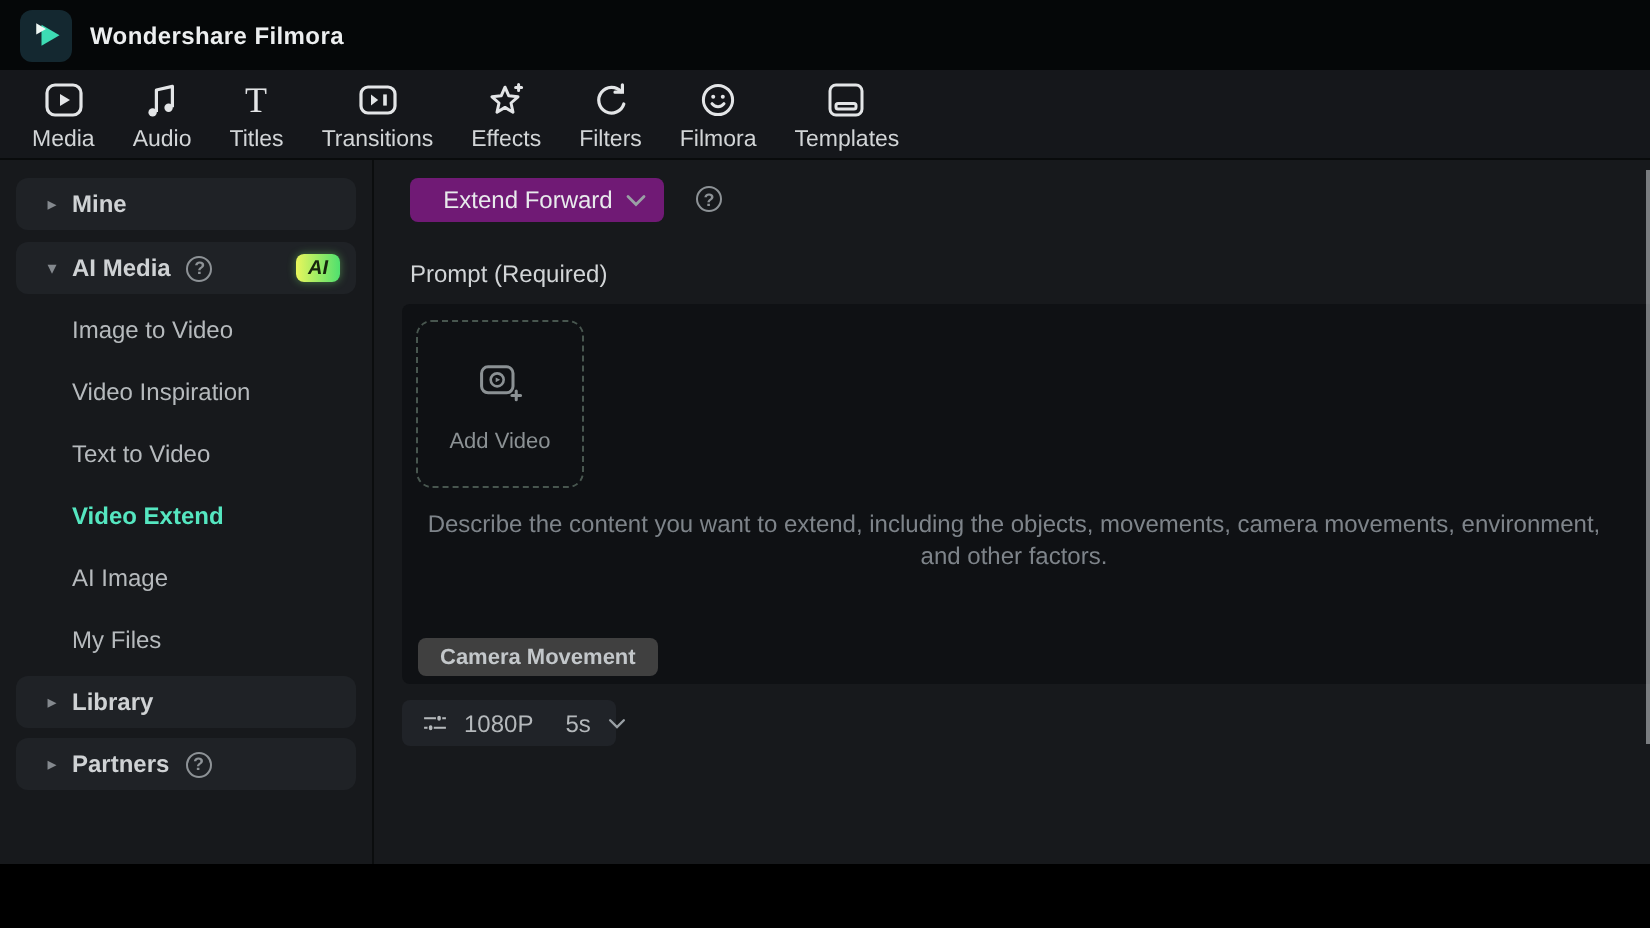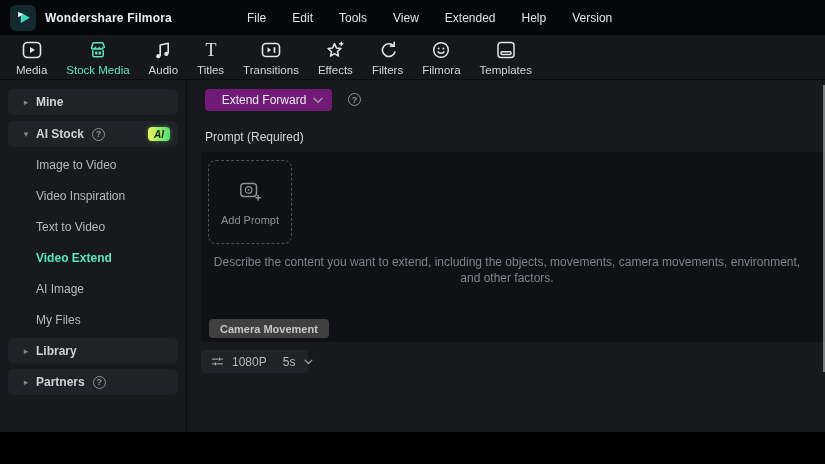--- a/index.html
+++ b/index.html
@@ -116,52 +116,31 @@
 <div class="app">
 
   <div class="menubar">
     <div class="logo-box">
       <svg width="18" height="18" viewBox="0 0 24 24">
         <polygon points="9,4.5 21,11.5 9,18.5" fill="#3ddcb4"></polygon>
         <polygon points="5.5,3.5 12,7.3 5.5,11" fill="#eef7f4"></polygon>
       </svg>
     </div>
     <span class="app-title">Wondershare Filmora</span>
-    <div class="menu-items">
-      <span class="menu-item">File</span>
-      <span class="menu-item">Edit</span>
-      <span class="menu-item">Tools</span>
-      <span class="menu-item">View</span>
-      <span class="menu-item">Extended</span>
-      <span class="menu-item">Help</span>
-      <span class="menu-item">Version</span>
-    </div>
   </div>
 
   <div class="toolbar">
     <div class="tool-item">
       <span>
         <svg width="22" height="22" viewBox="0 0 22 22" fill="none" stroke="currentColor" stroke-width="1.6">
           <rect x="2.5" y="3.5" width="17" height="15" rx="4"></rect>
           <path d="M9 8l5 3-5 3z" fill="currentColor" stroke="none"></path>
         </svg>
       </span>
       <span class="t-label">Media</span>
-    </div>
-    <div class="tool-item active">
-      <span>
-        <svg width="22" height="22" viewBox="0 0 22 22" fill="none" stroke="currentColor" stroke-width="1.5" stroke-linecap="round" stroke-linejoin="round">
-          <path d="M4.6 8.2 L6.2 3.8 h9.6 l1.6 4.4"></path>
-          <path d="M4.6 8.2a1.9 1.9 0 0 0 3.8 0a1.9 1.9 0 0 0 3.8 0a1.9 1.9 0 0 0 3.8 0"></path>
-          <path d="M5.8 11.6v4.6a1.6 1.6 0 0 0 1.6 1.6h7.2a1.6 1.6 0 0 0 1.6-1.6v-4.6"></path>
-          <rect x="8.1" y="12.6" width="2.4" height="2.8" rx=".5" fill="currentColor" stroke="none"></rect>
-          <rect x="11.5" y="12.6" width="2.4" height="2.8" rx=".5" fill="currentColor" stroke="none"></rect>
-        </svg>
-      </span>
-      <span class="t-label">Stock Media</span>
     </div>
     <div class="tool-item">
       <span>
         <svg width="22" height="22" viewBox="0 0 22 22" fill="none" stroke="currentColor" stroke-width="1.6" stroke-linejoin="round">
           <path d="M8.2 17V6l8-1.8v10.4"></path>
           <circle cx="6.3" cy="17.2" r="2.1" fill="currentColor" stroke="none"></circle>
           <circle cx="14.3" cy="14.9" r="2.1" fill="currentColor" stroke="none"></circle>
         </svg>
       </span>
       <span class="t-label">Audio</span>
@@ -224,21 +203,21 @@
     </div>
   </div>
 
   <div class="sidebar">
     <div class="side-group" style="top:9px;">
       <span class="tri">▸</span>
       <span class="g-label">Mine</span>
     </div>
     <div class="side-group" style="top:41px;">
       <span class="tri">▾</span>
-      <span class="g-label">AI Stock</span>
+      <span class="g-label">AI Media</span>
       <span class="help-circle">?</span>
       <span class="ai-badge">AI</span>
     </div>
     <div class="side-sub" style="top:78px;">Image to Video</div>
     <div class="side-sub" style="top:109px;">Video Inspiration</div>
     <div class="side-sub" style="top:140px;">Text to Video</div>
     <div class="side-sub active" style="top:171px;">Video Extend</div>
     <div class="side-sub" style="top:202px;">AI Image</div>
     <div class="side-sub" style="top:233px;">My Files</div>
     <div class="side-group" style="top:258px;">
@@ -267,21 +246,21 @@
     <div class="prompt-panel">
       <div class="add-video-box">
         <span>
           <svg width="26" height="26" viewBox="0 0 24 24" fill="none" stroke="#8b9194" stroke-width="1.4" stroke-linecap="round" stroke-linejoin="round">
             <rect x="3.5" y="5" width="14.5" height="12" rx="3"></rect>
             <circle cx="10.7" cy="11" r="3" stroke-width="1.2"></circle>
             <path d="M10 9.9l2.1 1.1-2.1 1.1z" fill="#8b9194" stroke="none"></path>
             <path d="M19.5 16.2v4M17.5 18.2h4"></path>
           </svg>
         </span>
-        <span class="av-label">Add Prompt</span>
+        <span class="av-label">Add Video</span>
       </div>
       <div class="prompt-placeholder">Describe the content you want to extend, including the objects, movements, camera movements, environment, and other factors.</div>
       <div class="chip">
         <span class="chip-label">Camera Movement</span>
       </div>
     </div>
 
     <div class="res-button">
       <svg width="15" height="15" viewBox="0 0 22 22" style="margin-left:9px;">
         <line x1="3" y1="7.5" x2="19" y2="7.5" stroke="#b4b8bb" stroke-width="1.5"></line>

